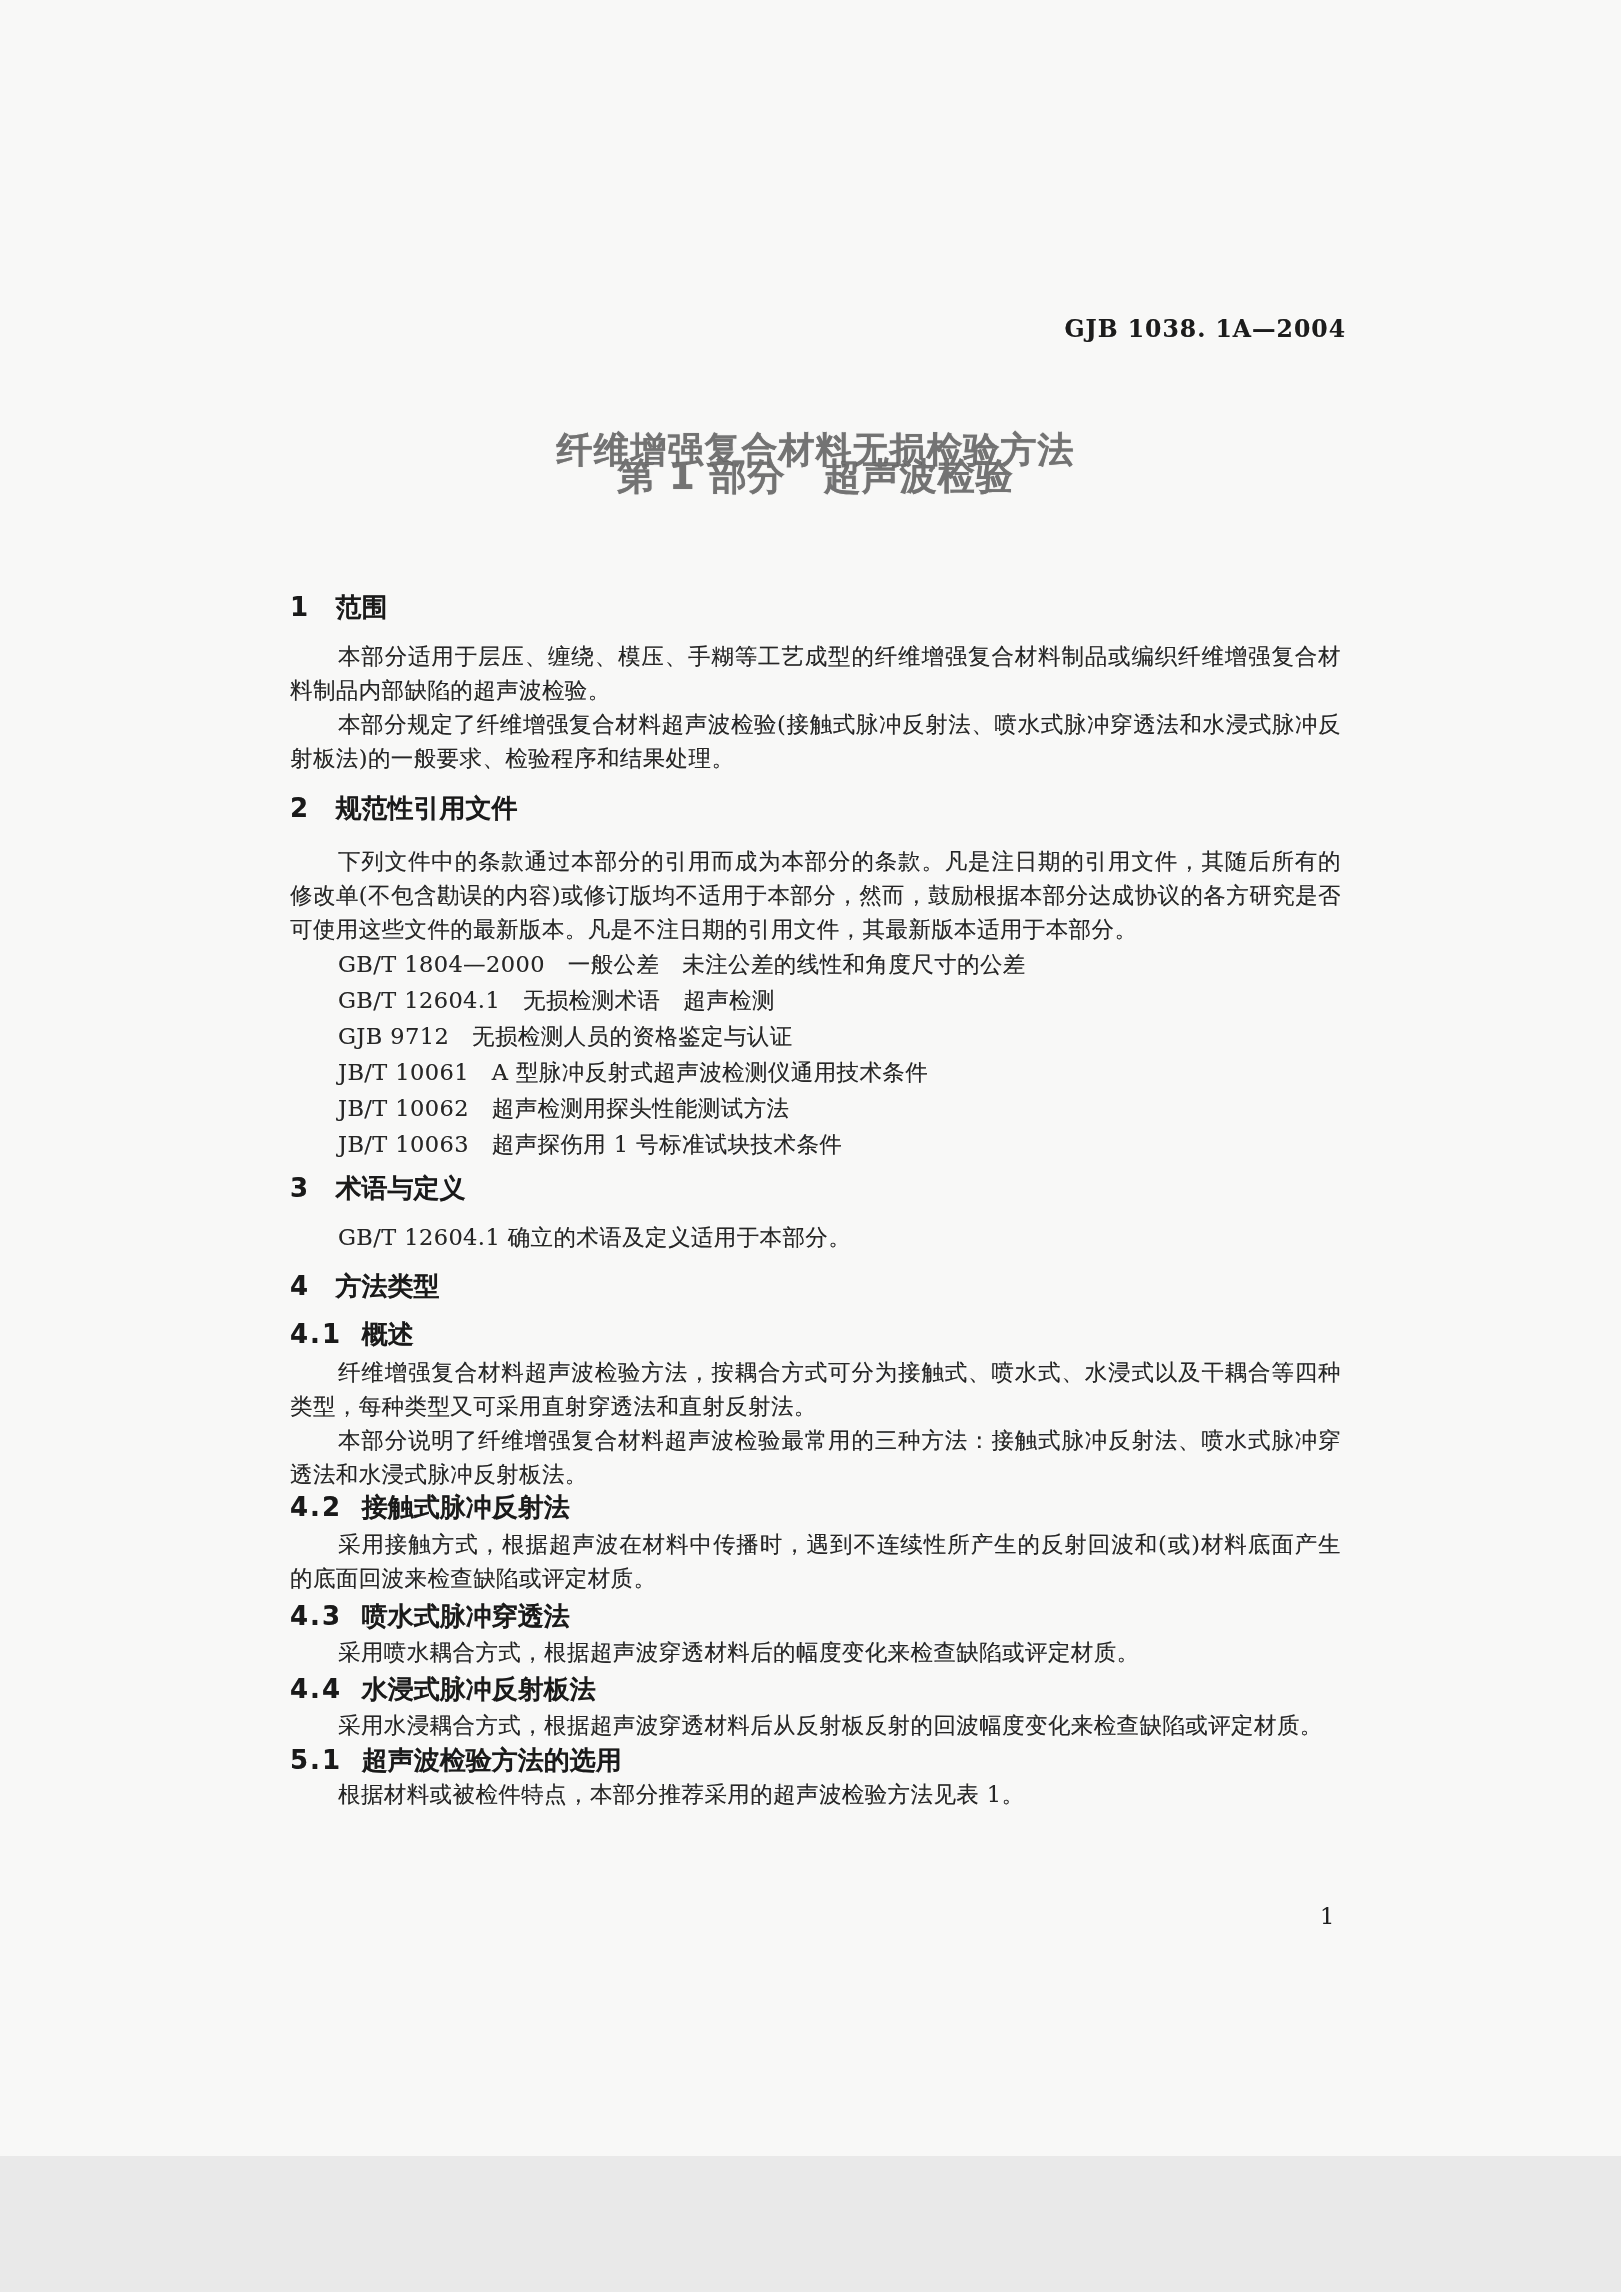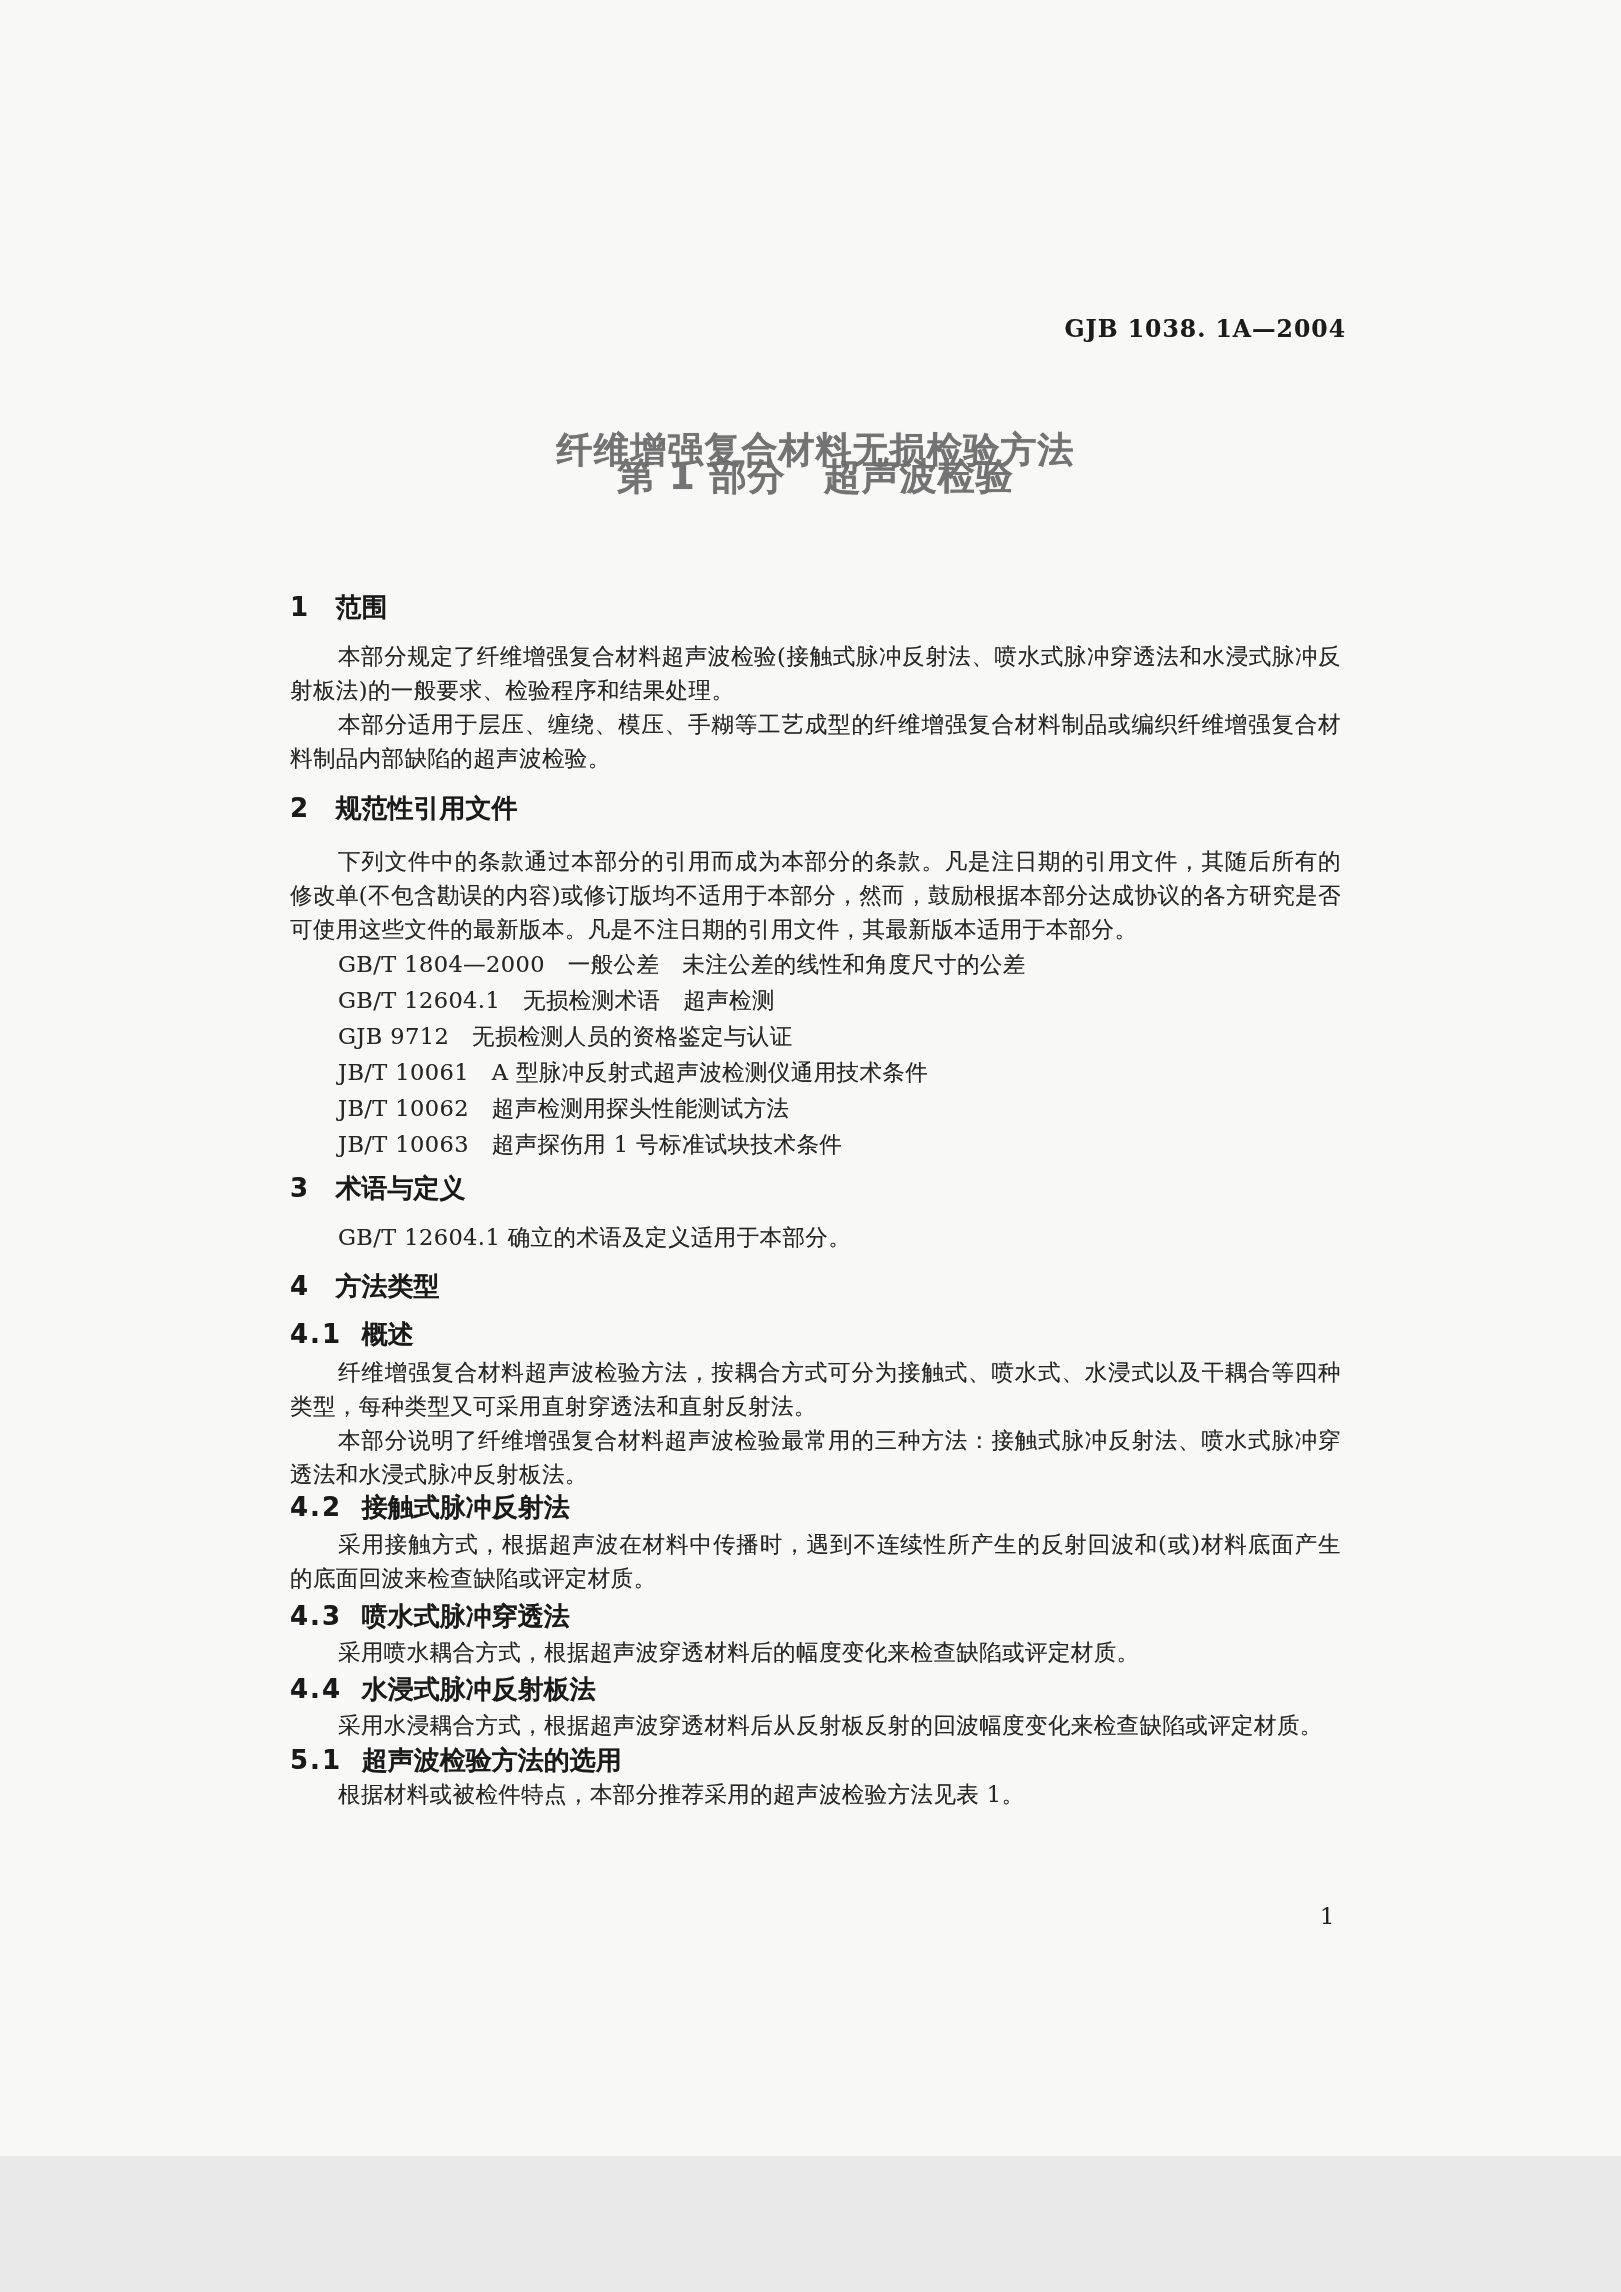--- a/index.html
+++ b/index.html
@@ -93,22 +93,22 @@
 
   <div class="doc-code">GJB 1038. 1A—2004</div>
 
   <div class="title-line title-1">纤维增强复合材料无损检验方法</div>
   <div class="title-line title-2">第 1 部分　超声波检验</div>
 
   <div class="block sec-heading" style="top:594px">
     <span class="sec-num">1</span><span>范围</span>
   </div>
   <div class="block" style="top:639px">
+    <p class="para">本部分适用于层压、缠绕、模压、手糊等工艺成型的纤维增强复合材料制品或编织纤维增强复合材料制品内部缺陷的超声波检验。</p>
     <p class="para">本部分规定了纤维增强复合材料超声波检验(接触式脉冲反射法、喷水式脉冲穿透法和水浸式脉冲反射板法)的一般要求、检验程序和结果处理。</p>
-    <p class="para">本部分适用于层压、缠绕、模压、手糊等工艺成型的纤维增强复合材料制品或编织纤维增强复合材料制品内部缺陷的超声波检验。</p>
   </div>
 
   <div class="block sec-heading" style="top:795px">
     <span class="sec-num">2</span><span>规范性引用文件</span>
   </div>
   <div class="block" style="top:844px">
     <p class="para">下列文件中的条款通过本部分的引用而成为本部分的条款。凡是注日期的引用文件，其随后所有的修改单(不包含勘误的内容)或修订版均不适用于本部分，然而，鼓励根据本部分达成协议的各方研究是否可使用这些文件的最新版本。凡是不注日期的引用文件，其最新版本适用于本部分。</p>
   </div>
   <div class="block" style="top:946px">
       <p class="ref-line">GB/T 1804—2000　一般公差　未注公差的线性和角度尺寸的公差</p>

